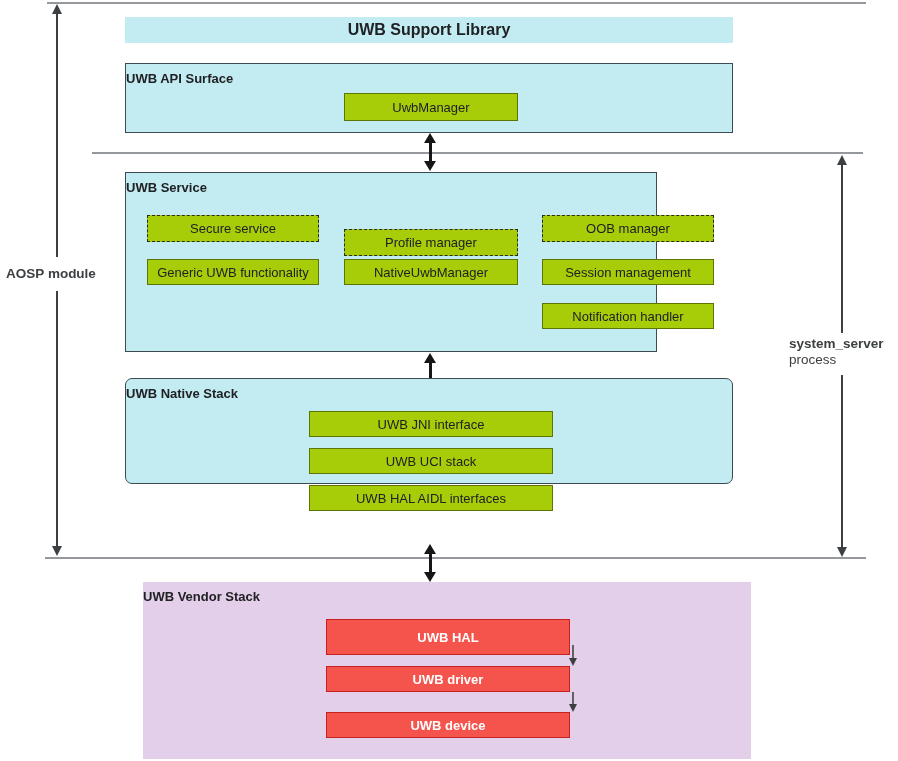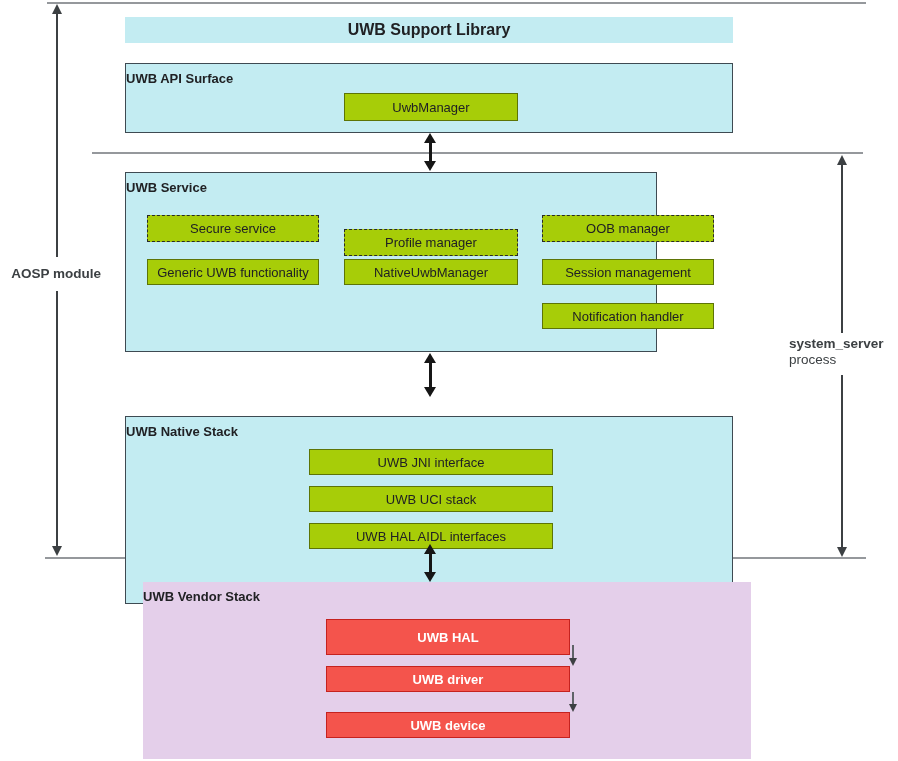--- a/index.html
+++ b/index.html
@@ -41,21 +41,21 @@
 <body>
 
 <div id="canvas">
 
   <div class="hline" style="left:47px;top:2px;width:819px;"></div>
   <div class="hline" style="left:92px;top:152px;width:771px;"></div>
   <div class="hline" style="left:45px;top:557px;width:821px;"></div>
 
   <div class="tri-up" style="left:52px;top:4px;"></div>
   <div class="vshaft" style="left:56px;top:13px;height:244px;"></div>
-  <div class="side-label" style="left:1px;top:266px;width:100px;text-align:right;">AOSP module</div>
+  <div class="side-label" style="left:1px;top:266px;width:100px;text-align:center;">AOSP module</div>
   <div class="vshaft" style="left:56px;top:291px;height:255px;"></div>
   <div class="tri-down" style="left:52px;top:546px;"></div>
 
   <div class="tri-up" style="left:837px;top:155px;"></div>
   <div class="vshaft" style="left:841px;top:164px;height:169px;"></div>
   <div class="side-label" style="left:789px;top:336px;width:105px;">
     <span>system_server</span><br>
     <span class="reg">process</span>
   </div>
   <div class="vshaft" style="left:841px;top:375px;height:172px;"></div>
@@ -86,21 +86,21 @@
     <div class="chip" style="left:416px;top:130px;width:172px;height:26px;">Notification handler</div>
     <div class="chip" style="left:416px;top:86px;width:172px;height:26px;">Session management</div>
   </div>
 
   <div class="varrow" style="left:422px;top:353px;height:44px;">
     <div class="bt-up"></div>
       <div class="bshaft"></div>
       <div class="bt-down"></div>
   </div>
 
-  <div class="cyan-box" style="left:125px;top:416px;width:608px;height:188px;">
+  <div class="cyan-box" style="left:125px;top:378px;width:608px;height:106px;border-radius:7px;">
     <div class="box-title">UWB Native Stack</div>
     <div class="chip" style="left:183px;top:32px;width:244px;height:26px;">UWB JNI interface</div>
     <div class="chip" style="left:183px;top:69px;width:244px;height:26px;">UWB UCI stack</div>
     <div class="chip" style="left:183px;top:106px;width:244px;height:26px;">UWB HAL AIDL interfaces</div>
   </div>
 
   <div class="varrow" style="left:422px;top:544px;height:38px;">
     <div class="bt-up"></div>
       <div class="bshaft"></div>
       <div class="bt-down"></div>

